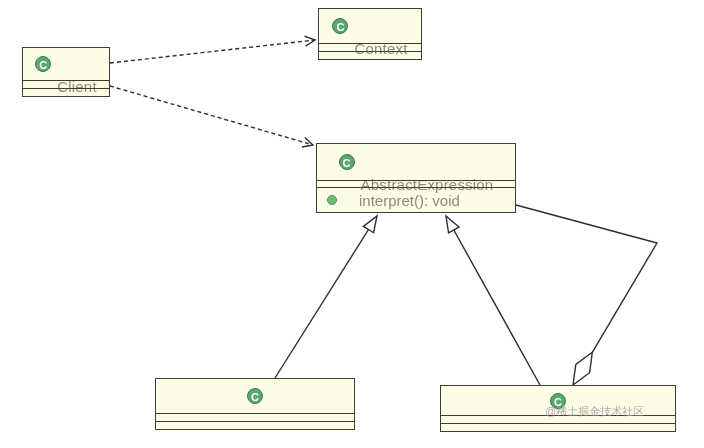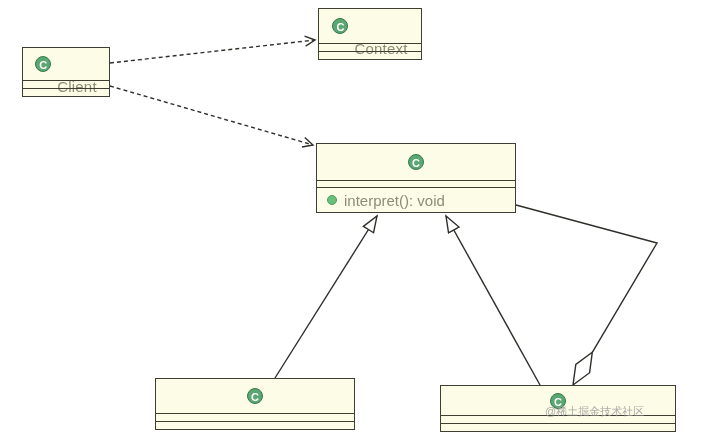--- a/index.html
+++ b/index.html
@@ -25,21 +25,21 @@
   .class-icon{
     width:16px;height:16px;border-radius:50%;
     background:#5aa771;border:1.5px solid #387a4d;
     color:#ffffff;font-size:11px;font-weight:bold;line-height:16px;
     text-align:center;box-sizing:border-box;flex:0 0 auto;
     font-family:"Liberation Sans", sans-serif;
   }
   .uml-row{height:7px;border-top:1.6px solid #3e3e32;flex:0 0 auto;}
   .uml-methods{
     border-top:1.6px solid #3e3e32;
-    display:flex;align-items:center;gap:7px;
+    display:flex;align-items:center;gap:22px;
     padding:0 10px;flex:0 0 auto;
   }
   .method-icon{
     width:8px;height:8px;border-radius:50%;
     background:#6cbf78;border:1px solid #4e9960;flex:0 0 auto;
   }
   .method-label{color:#8d8d75;font-size:15px;white-space:nowrap;}
   .attr-row-thin{height:6px;border-top:1.6px solid #3e3e32;flex:0 0 auto;}
 
   .watermark{
@@ -88,20 +88,21 @@
       <span class="class-icon">C</span>
       <span class="uml-name">Context</span>
     </div>
     <div class="uml-row"></div>
     <div class="uml-row"></div>
   </div>
 
   <div class="uml-class" style="left:316px;top:143px;width:200px;height:70px;">
     <div class="uml-title">
       <span class="class-icon">C</span>
+      <span class="uml-name">AbstractExpression</span>
     </div>
     <div class="attr-row-thin"></div>
     <div class="uml-methods" style="height:24px;">
       <span class="method-icon"></span>
       <span class="method-label">interpret(): void</span>
     </div>
   </div>
 
   <div class="uml-class" style="left:155px;top:378px;width:200px;height:52px;">
     <div class="uml-title">

